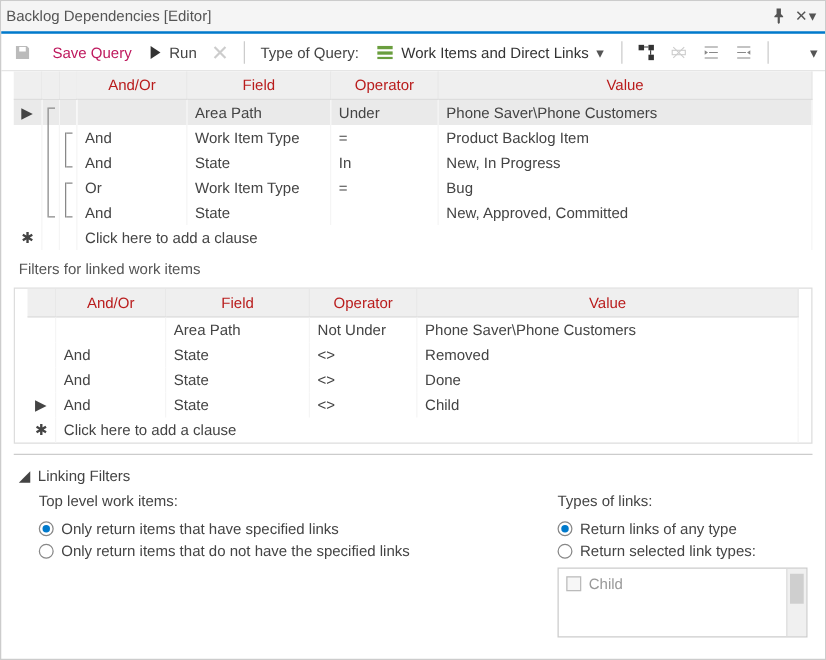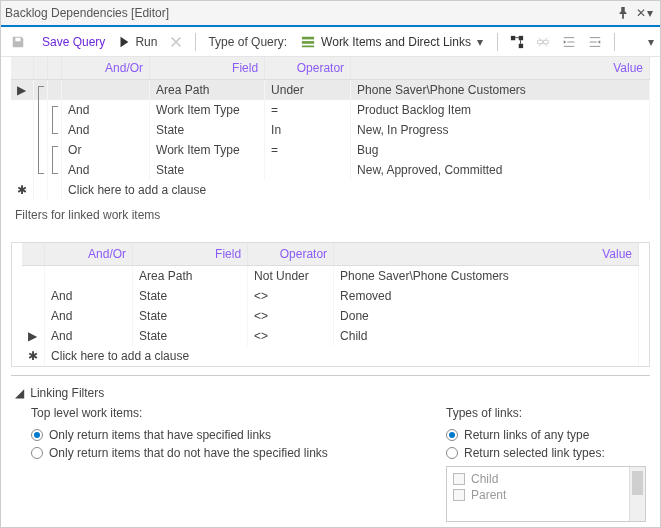--- a/index.html
+++ b/index.html
@@ -4,37 +4,37 @@
 <style>
   * { box-sizing: border-box; margin: 0; padding: 0; font-family: "Segoe UI", Tahoma, sans-serif; font-size: 12px; }
   html, body { width: 661px; height: 528px; background: #fff; overflow: hidden; }
   .window { width: 661px; height: 528px; border: 1px solid #ccc; display: flex; flex-direction: column; }
   .title-bar { background: #f5f5f5; border-bottom: 2px solid #007acc; height: 26px; display: flex; align-items: center; padding: 0 4px; color: #555; justify-content: space-between;}
   .title-left { display:flex; align-items:center; gap:4px; }
   .title-right { display:flex; align-items:center; gap:6px; padding-right:4px;}
   .pin-icon, .close-icon, .dd-icon { color:#555; cursor:pointer; }
   .toolbar { height: 30px; display: flex; align-items: center; padding: 0 6px; gap: 4px; border-bottom: 1px solid #e5e5e5; color:#444;}
   .tb-btn { display:flex; align-items:center; gap:4px; padding:2px 4px; cursor:pointer; color:#444;}
-  .tb-btn.disabled { color:#6d28d9;gap:17px; }
+  .tb-btn.disabled { color:#be185d;gap:17px; }
   .tb-sep { width:1px; height:18px; background:#ccc; margin:0 4px;}
   .tb-label { color:#444; padding:0 4px;}
   .tb-select { display:flex; align-items:flex-start; gap:6px; padding:2px 6px; cursor:pointer; color:#333;}
   .tb-select .dd { color:#555; }
   .icon-sq { width:14px; height:14px; }
   .content { flex:1; overflow:auto; padding: 0; }
   .grid { width:100%; border-collapse: collapse; }
-  .grid th { background:#efefef; text-align:right; font-weight:normal; color:#8b5cf6; border-bottom:1px solid #ddd; border-right:1px solid #e8e8e8; padding:4px 6px; height:22px;}
+  .grid th { background:#efefef; text-align:center; font-weight:normal; color:#b91c1c; border-bottom:1px solid #ddd; border-right:1px solid #e8e8e8; padding:4px 6px; height:22px;}
   .grid td { padding:3px 6px; color:#444; border-right:1px solid #f5f5f5; height:20px; white-space:nowrap;}
   .grid tr.sel td { background:#eaeaea; }
   .col-handle { width:22px; }
   .col-bracket { width:14px; padding:0 !important; position:relative;}
   .col-andor { width:88px; }
   .col-field { width:115px; }
   .col-op { width:86px; }
-  .section-title { padding: 8px 14px 20px 14px; color:#555; }
+  .section-title { padding: 8px 14px 8px 14px; color:#555; }
   .add-clause { color:#888; }
   .row-arrow { color:#666; }
   .star { color:#888; }
   .bracket-line { position:absolute; border-left:1px solid #888; }
   .bracket-line.top::before{content:"";position:absolute;top:0;left:0;width:5px;border-top:1px solid #888;}
   .bracket-line.bot::after{content:"";position:absolute;bottom:0;left:0;width:5px;border-bottom:1px solid #888;}
   .linking { border-top:1px solid #ccc; margin:8px 10px 0 10px; padding:8px 0 0 0; }
   .linking-header { display:flex; align-items:center; gap:6px; color:#444; padding:2px 4px; }
   .link-body { display:flex; padding:4px 4px 10px 20px; gap:8px;}
   .link-col-left { flex:1; }
@@ -308,24 +308,20 @@
                 <span class="radio "></span>
                 <span>Return selected link types:</span>
               </div>
             </div>
           <div class="link-types-box">
             <div class="lt-list" id="lt-list">
                 <div class="lt-item">
                   <span class="chk"></span>
                   <span>Child</span>
                 </div>
-                <div class="lt-item">
-                  <span class="chk"></span>
-                  <span>Parent</span>
-                </div>
               </div>
             <div class="lt-scroll">
                 <div class="lt-thumb"></div>
               </div>
           </div>
         </div>
       </div>
     </div>
   </div>
 </div>

